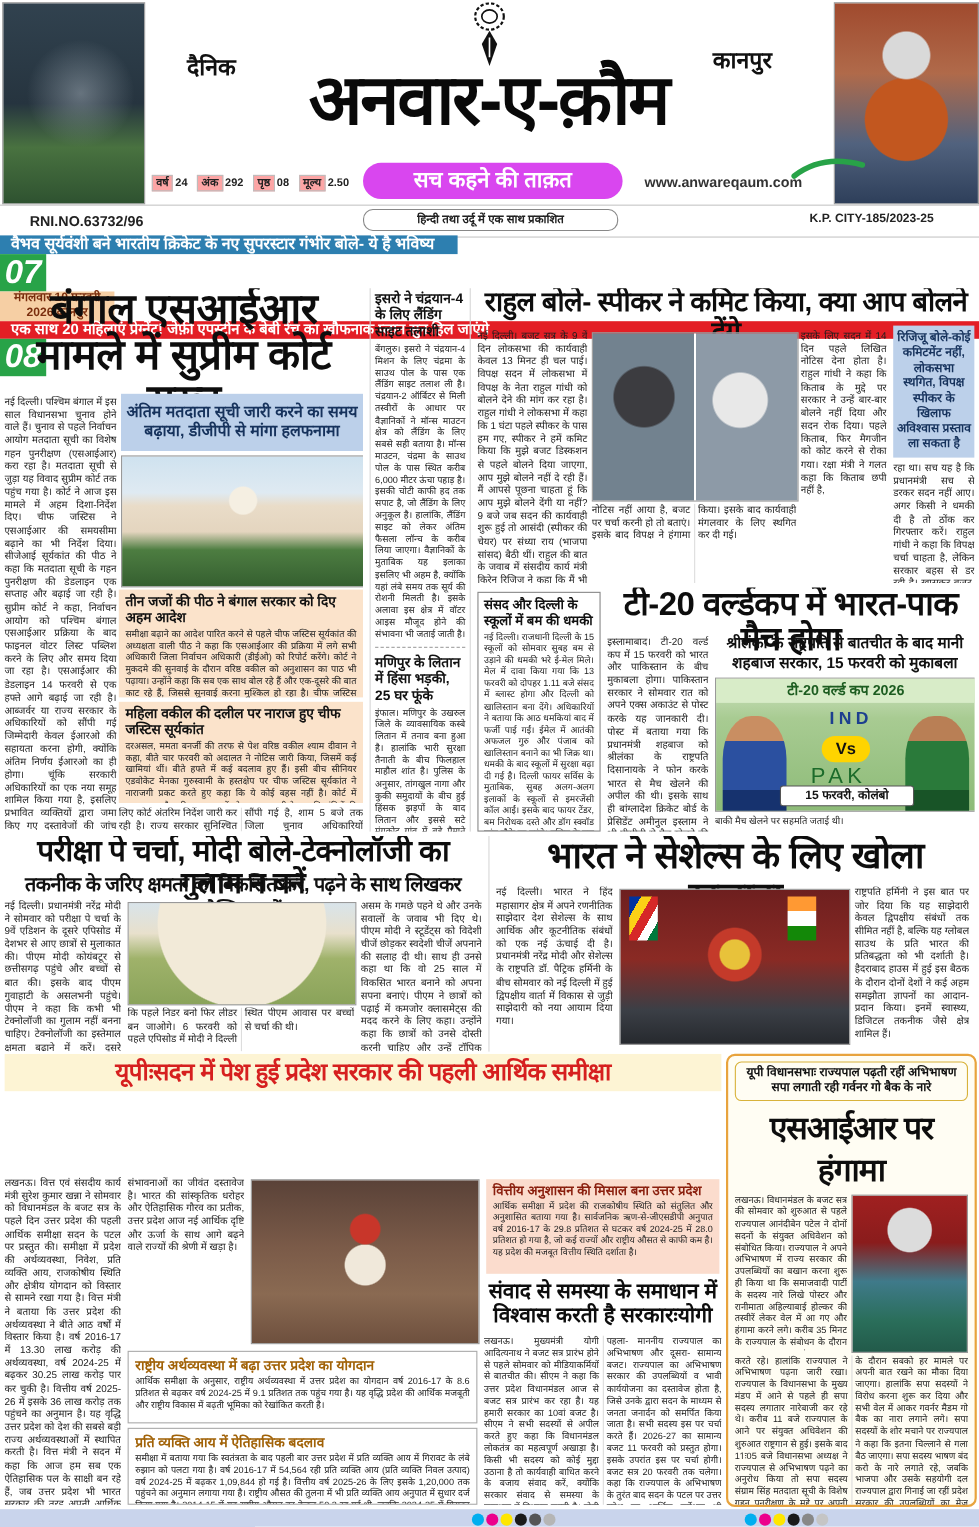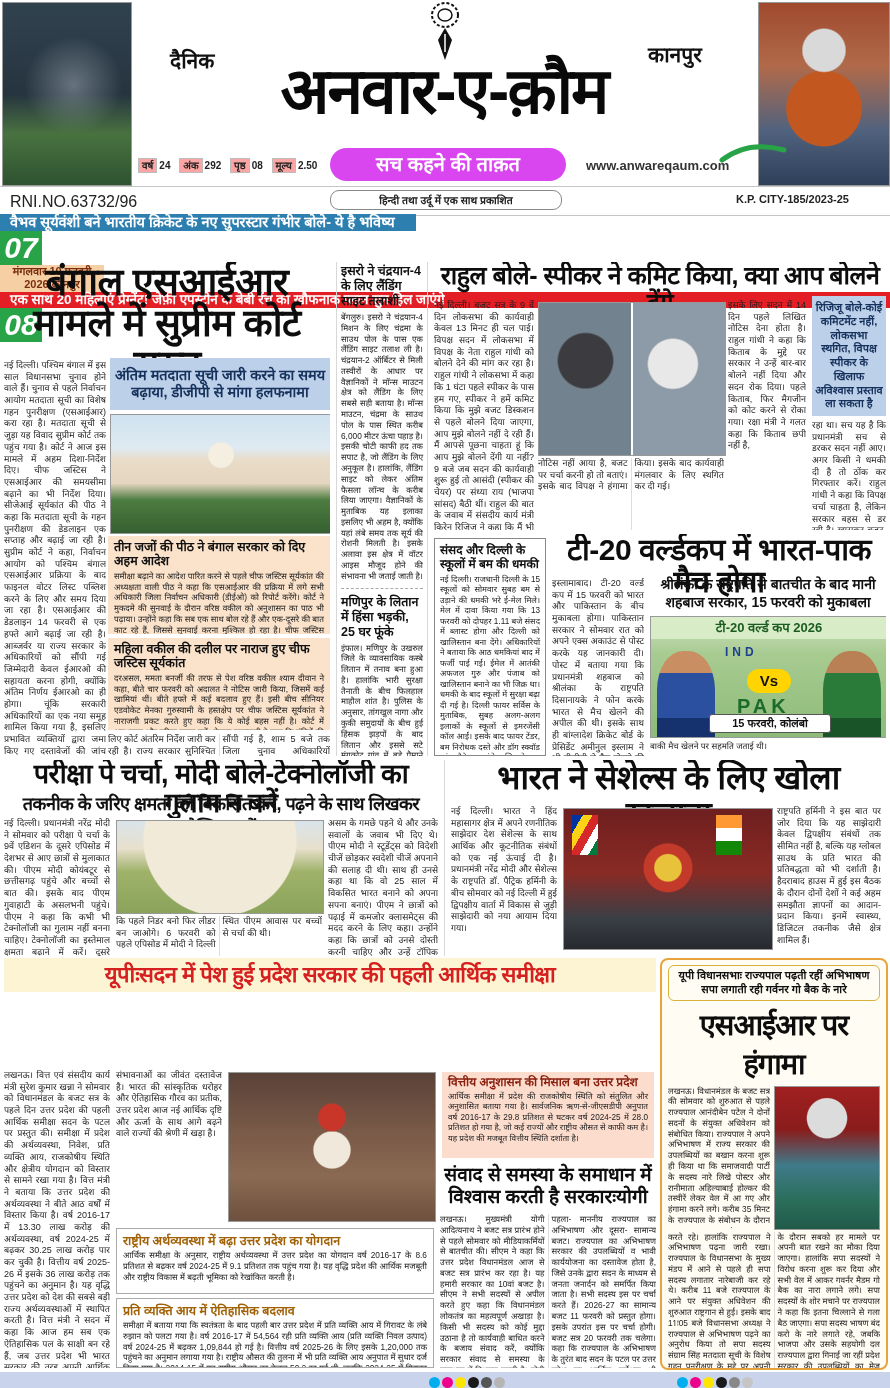--- a/index.html
+++ b/index.html
@@ -25,21 +25,21 @@
   .m-badge{left:425px;top:2px;width:40px;height:60px;}
   .m-issue{left:138px;top:158px;font-size:10px;font-weight:bold;color:#222;}
   .m-issue span.lab{background:#fca5a5;padding:1px 3px;margin-right:2px;border:1px solid #bdbdbd;}
   .m-issue span.val{margin-right:6px;}
   .m-pill{left:330px;top:148px;width:236px;height:33px;background:#d946ef;border-radius:17px;color:#fff;
      font-size:20px;font-weight:bold;text-align:center;line-height:33px;}
   .m-web{left:586px;top:158px;font-size:13px;font-weight:bold;color:#333;}
   .m-swoosh{left:718px;top:140px;width:70px;height:26px;}
   
   .ibar{left:0;top:186px;width:890px;height:28px;border-top:1px solid #c5c5c5;border-bottom:1px solid #c5c5c5;background:#fff;}
-  .ibar .rni{left:10px;top:6px;font-size:16px;font-weight:normal;color:#222;}
+  .ibar .rni{left:27px;top:6px;font-size:13px;font-weight:bold;color:#222;}
   .ibar .pub{left:330px;top:3px;width:230px;height:18px;border:1px solid #888;border-radius:9px;
      font-size:10.5px;font-weight:bold;text-align:center;line-height:18px;color:#222;}
   .ibar .reg{left:736px;top:6px;font-size:11px;font-weight:bold;color:#222;}
   
   .tstrip{left:0;top:214px;width:890px;height:44px;display:flex;flex-direction:column;}
   .t-blue{width:396px;background:#2d7fb0;color:#fff;font-size:14.5px;font-weight:bold;display:flex;align-items:center;padding:0 10px;line-height:1.15;}
   .t-g{width:42px;background:#28a348;color:#fff;font-size:30px;font-weight:900;display:flex;align-items:center;justify-content:center;font-style:italic;}
   .t-date{width:104px;background:#f6cfa4;color:#7a2e0e;font-size:11px;font-weight:bold;display:flex;flex-direction:column;align-items:center;justify-content:center;line-height:1.25;text-align:center;}
   .t-red{flex:1;background:#e31e25;color:#fff;font-size:13.5px;font-weight:bold;display:flex;align-items:center;padding:0 10px;line-height:1.15;}
   
@@ -81,23 +81,23 @@
   .bomb-t{font-size:12px;font-weight:bold;line-height:1.2;margin-bottom:3px;color:#111;}
   .bomb-b{font-size:8.2px;line-height:1.28;text-align:justify;color:#222;}
   
   .st-t20{left:552px;top:534px;width:334px;height:222px;}
   .t20-hl{font-size:30px;width:100%;text-align:center;}
   .t20-c1{left:0;top:44px;width:92px;bottom:0;}
   .t20-sub{left:98px;top:42px;width:236px;font-size:14px;font-weight:bold;text-align:center;line-height:1.25;color:#111;}
   .t20g{left:98px;top:82px;width:236px;height:120px;border:1px solid #999;
      background:linear-gradient(180deg,#cfe3c2 0%,#a8cb92 30%,#8dbb78 100%);}
   .t20g-bar{position:absolute;left:0;top:0;right:0;height:22px;background:#d8ecc8;color:#1c5c20;font-size:13px;font-weight:bold;text-align:center;line-height:22px;}
-  .t20g-ind{position:absolute;left:74px;top:28px;font-size:12px;font-weight:900;color:#1d3f8f;letter-spacing:4px;}
+  .t20g-ind{position:absolute;left:103px;top:28px;font-size:16px;font-weight:900;color:#1d3f8f;letter-spacing:4px;}
   .t20g-vs{position:absolute;left:96px;top:52px;width:44px;height:24px;background:#ffd400;border-radius:12px;color:#111;font-size:15px;font-weight:900;text-align:center;line-height:24px;}
-  .t20g-pak{position:absolute;left:86px;top:78px;font-size:20px;font-weight:700;color:#1c6b2a;letter-spacing:4px;}
+  .t20g-pak{position:absolute;left:86px;top:78px;font-size:20px;font-weight:400;color:#1c6b2a;letter-spacing:4px;}
   .t20g-pill{position:absolute;left:58px;bottom:4px;width:120px;height:17px;background:#fff;border:1px solid #555;border-radius:3px;color:#111;font-size:11px;font-weight:bold;text-align:center;line-height:17px;}
   .t20g-p1{position:absolute;left:6px;bottom:0;width:58px;height:86px;border-radius:45% 45% 0 0;
      background:linear-gradient(180deg,#c98e62 0 26%,#2b50a0 26% 78%,#16326e 78% 100%);}
   .t20g-p2{position:absolute;right:6px;bottom:0;width:58px;height:86px;border-radius:45% 45% 0 0;
      background:linear-gradient(180deg,#b97f55 0 26%,#2a7a3a 26% 78%,#185427 78% 100%);}
   .t20-cap{left:98px;top:206px;width:236px;font-size:8.5px;color:#222;}
   
   .st-pari{left:4px;top:760px;width:434px;height:196px;}
   .pa-hl{font-size:27px;width:100%;text-align:center;}
   .pa-sub{position:absolute;left:0;top:31px;width:100%;font-size:18px;font-weight:bold;text-align:center;color:#111;letter-spacing:-0.5px;}

